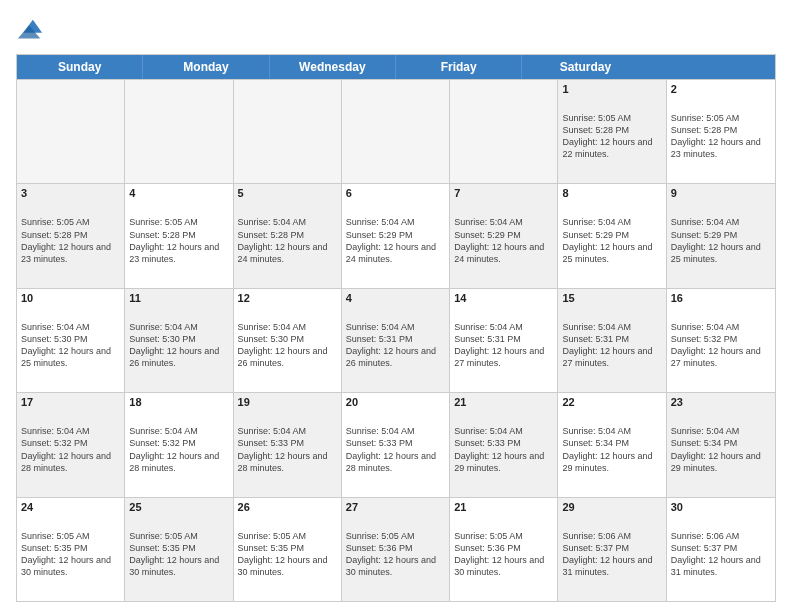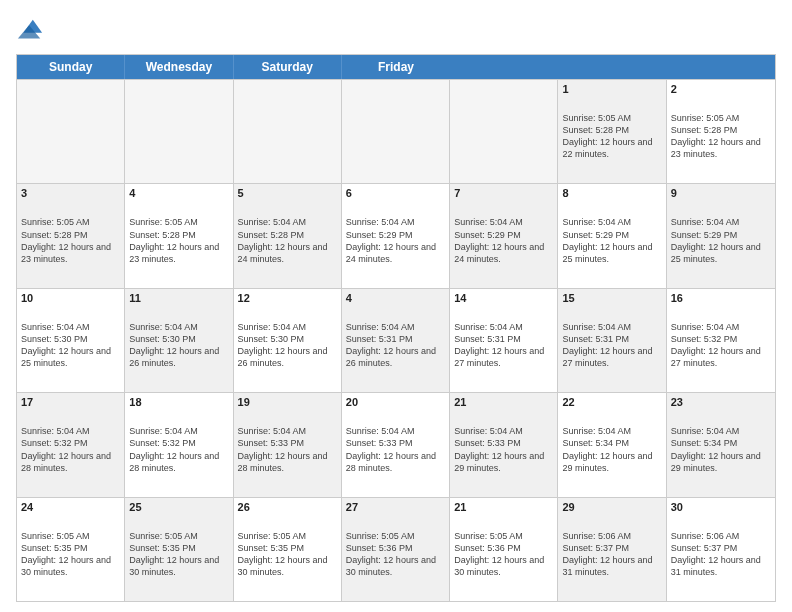--- a/index.html
+++ b/index.html
@@ -54,21 +54,21 @@
       color: #555;
     }
     .calendar {
       flex: 1;
       display: flex;
       flex-direction: column;
       border: 1px solid #ccc;
     }
     .cal-header {
       display: grid;
-      grid-template-columns: repeat(7, 1fr);
+      grid-template-columns: repeat(6, 1fr);
       background: #3a7fc1;
     }
     .cal-header-cell {
       color: #fff;
       font-size: 12px;
       font-weight: bold;
       padding: 5px 4px;
       text-align: center;
       border-right: 1px solid #5591cc;
     }
@@ -126,23 +126,24 @@
     </div>
     <div class="title-block">
       <div class="month-title"></div>
       <div class="location"></div>
     </div>
   </div>
 
   <div class="calendar">
     <div class="cal-header">
     <div class="cal-header-cell">Sunday</div>
+        <div class="cal-header-cell">Monday</div>
         <div class="cal-header-cell">Wednesday</div>
+        <div class="cal-header-cell">Friday</div>
         <div class="cal-header-cell">Saturday</div>
-        <div class="cal-header-cell">Friday</div>
       </div>
     <div class="cal-body">
     <div class="cal-row">
           <div class="cal-cell empty"></div>
           <div class="cal-cell empty"></div>
           <div class="cal-cell empty"></div>
           <div class="cal-cell empty"></div>
           <div class="cal-cell empty"></div>
           <div class="cal-cell shaded">
             <div class="day-num">1</div>

